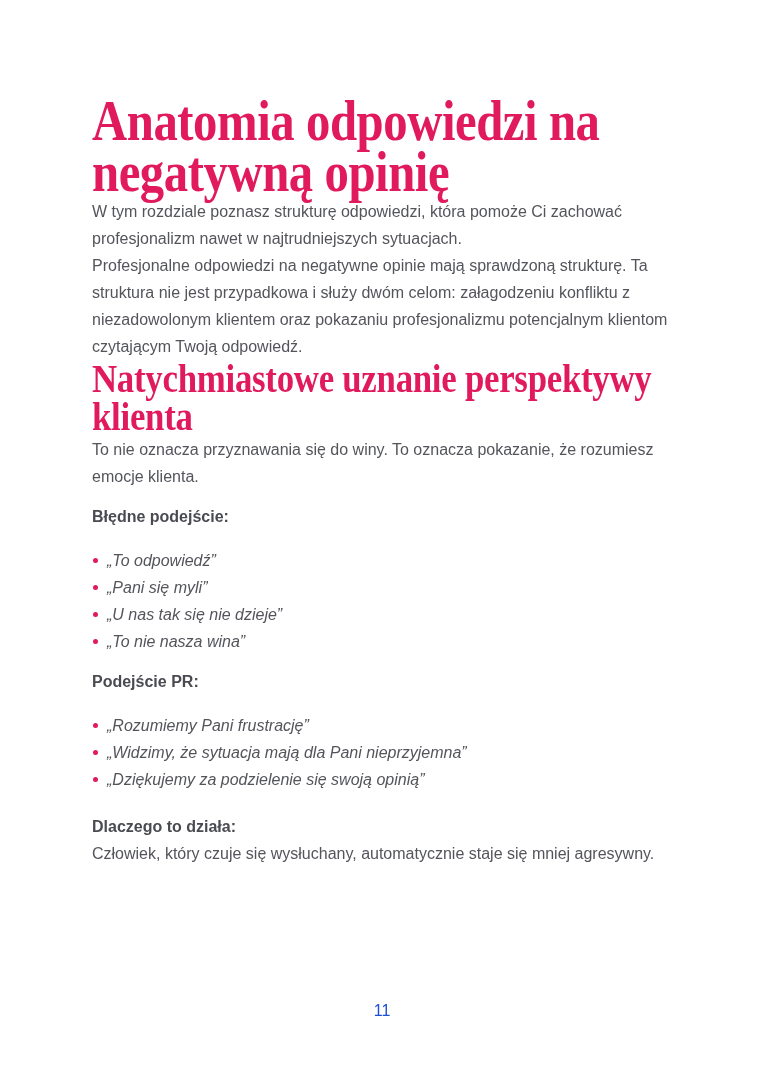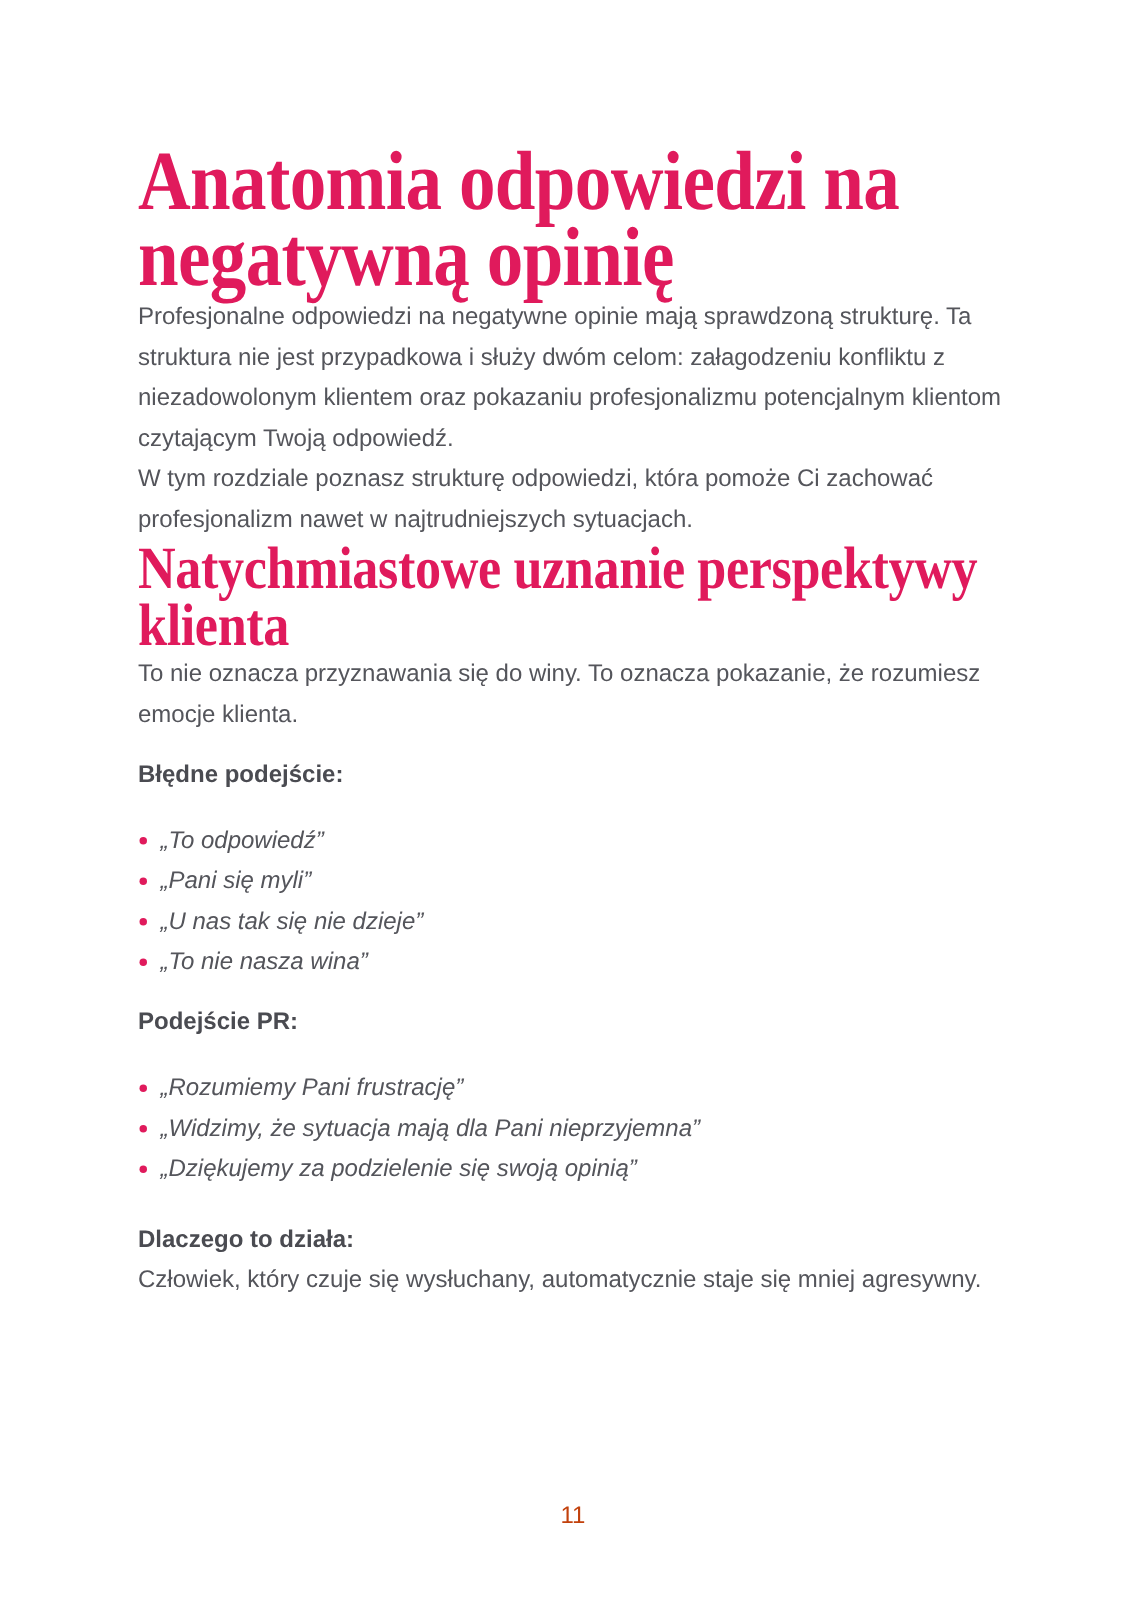--- a/index.html
+++ b/index.html
@@ -93,37 +93,37 @@
     font-size:11px;
     line-height:16px;
     color:var(--muted);
   }
   .footer-pagenum{
     position:absolute;
     left:0;right:0;top:1001px;
     text-align:center;
     font-size:16px;
     line-height:20px;
-    color:#c2410c;
+    color:#1d4ed8;
   }
 </style>
 </head>
 <body>
 
 <div class="page">
   <div class="content">
 
     <h1 class="doc-title">
       <span class="line">Anatomia odpowiedzi na</span>
       <span class="line">negatywną opinię</span>
     </h1>
 
+    <p class="body-par mt-par">W tym rozdziale poznasz strukturę odpowiedzi, która pomoże Ci zachować profesjonalizm nawet w najtrudniejszych sytuacjach.</p>
+
     <p class="body-par mt-title-gap">Profesjonalne odpowiedzi na negatywne opinie mają sprawdzoną strukturę. Ta struktura nie jest przypadkowa i służy dwóm celom: załagodzeniu konfliktu z niezadowolonym klientem oraz pokazaniu profesjonalizmu potencjalnym klientom czytającym Twoją odpowiedź.</p>
-
-    <p class="body-par mt-par">W tym rozdziale poznasz strukturę odpowiedzi, która pomoże Ci zachować profesjonalizm nawet w najtrudniejszych sytuacjach.</p>
 
     <h2 class="section-title">
       <span class="line">Natychmiastowe uznanie perspektywy</span>
       <span class="line">klienta</span>
     </h2>
 
     <p class="body-par mt-lead">To nie oznacza przyznawania się do winy. To oznacza pokazanie, że rozumiesz emocje klienta.</p>
 
     <p class="block-label">Błędne podejście:</p>
 

